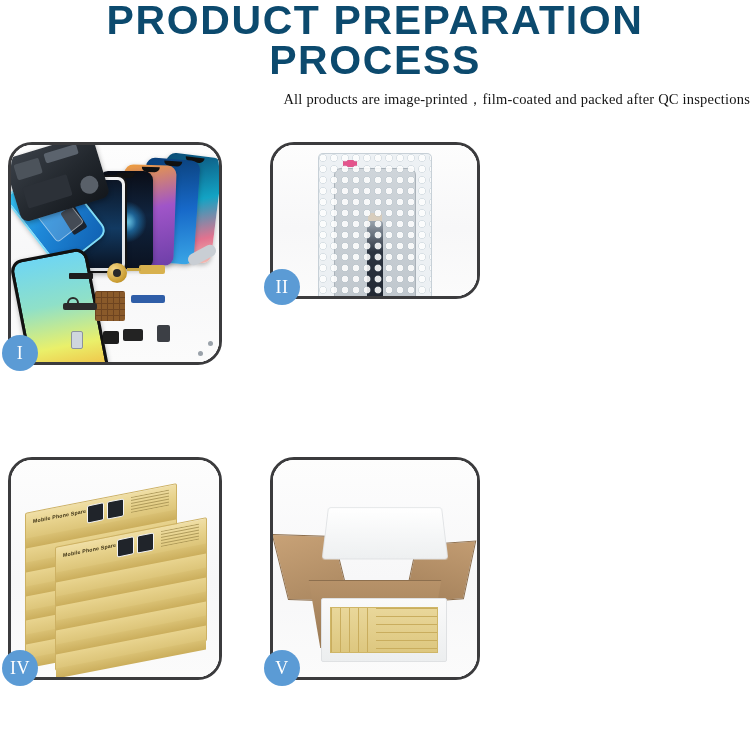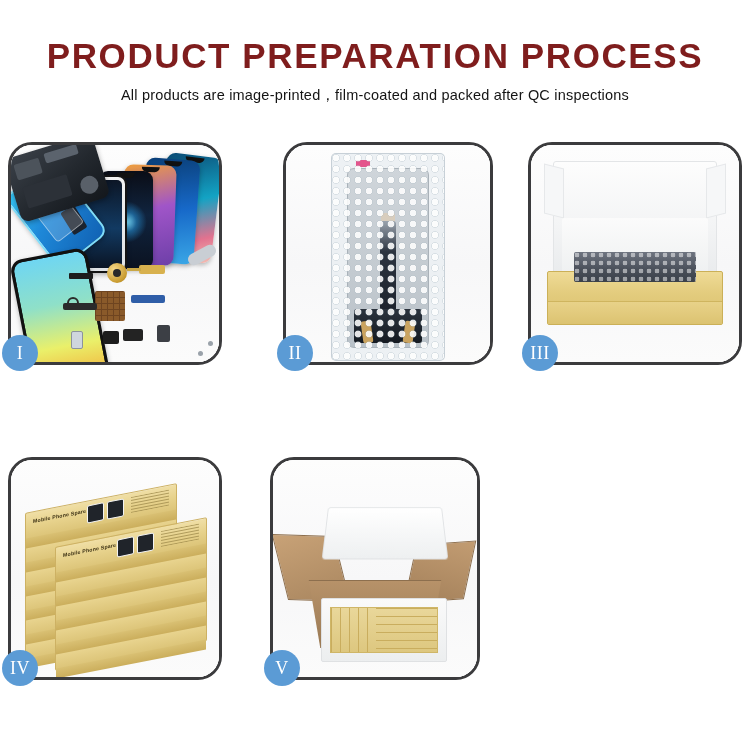--- a/index.html
+++ b/index.html
@@ -7,51 +7,52 @@
     width:750px;height:750px;background:#ffffff;
     font-family:"Liberation Sans",sans-serif;
     -webkit-font-smoothing:antialiased;
     overflow:hidden;position:relative;
   }
   #page{position:relative;width:750px;height:750px;}
 
   
   .header{position:absolute;left:0;top:0;width:750px;text-align:center;}
   .title{
-    margin:0;padding-top:36px;
-    font-size:35px;line-height:40px;font-weight:700;
-    letter-spacing:1.6px;color:#7f1d1d;
+    margin:0;
+    font-size:41px;line-height:40px;font-weight:700;
+    letter-spacing:1.6px;color:#0c4a6e;
     font-family:"Liberation Sans",sans-serif;
   }
   .subtitle{
     margin:0;padding-top:10px;
     font-size:14.5px;line-height:18px;font-weight:400;
     letter-spacing:.2px;color:#141414;
-    font-family:Liberation Sans, sans-serif;
+    font-family:Liberation Serif, serif;
+    text-align:right;
   }
 
   
   .grid{position:absolute;left:0;top:0;width:750px;height:750px;}
   .panel{
     position:absolute;
     border:3px solid #3b3b3d;
     border-radius:24px;
     background:#ffffff;
     box-sizing:border-box;
     overflow:visible;
   }
   .panel .canvas{
     position:absolute;inset:0;
     border-radius:21px;
     overflow:hidden;
     background:#ffffff;
   }
   
   .p1{left:8px;top:142px;width:214px;height:223px;}
-  .p2{left:283px;top:142px;width:210px;height:223px;}
+  .p2{left:270px;top:142px;width:210px;height:157px;}
   .p3{left:528px;top:142px;width:214px;height:223px;}
   
   .p4{left:8px;top:457px;width:214px;height:223px;}
   .p5{left:270px;top:457px;width:210px;height:223px;}
   .p6{left:528px;top:457px;width:214px;height:223px;}
 
   
   .badge{
     position:absolute;left:-9px;bottom:-9px;
     width:36px;height:36px;border-radius:50%;
@@ -385,37 +386,20 @@
               <div class="gold1"></div>
               <div class="gold2"></div>
             </div>
             <div class="bubbles"></div>
           </div>
         </div>
       </div>
       <div class="badge">II</div>
     </div>
 
-    <div class="panel p3">
-      <div class="canvas">
-        <div class="scene">
-          <div class="bg-soft"></div>
-          <div class="boxLid">
-            <div class="flapL"></div>
-              <div class="flapR"></div>
-            <div class="foamPad"></div>
-          </div>
-          <div class="boxTray">
-            <div class="contents"></div>
-            <div class="front"></div>
-          </div>
-        </div>
-      </div>
-      <div class="badge">III</div>
-    </div>
 
     <div class="panel p4">
       <div class="canvas">
         <div class="scene">
           <div class="bg-soft"></div>
           <div class="stack">
 
             <div class="kbox" style="top:140px;left:4px;">
                 <div class="side"></div>
               </div>

